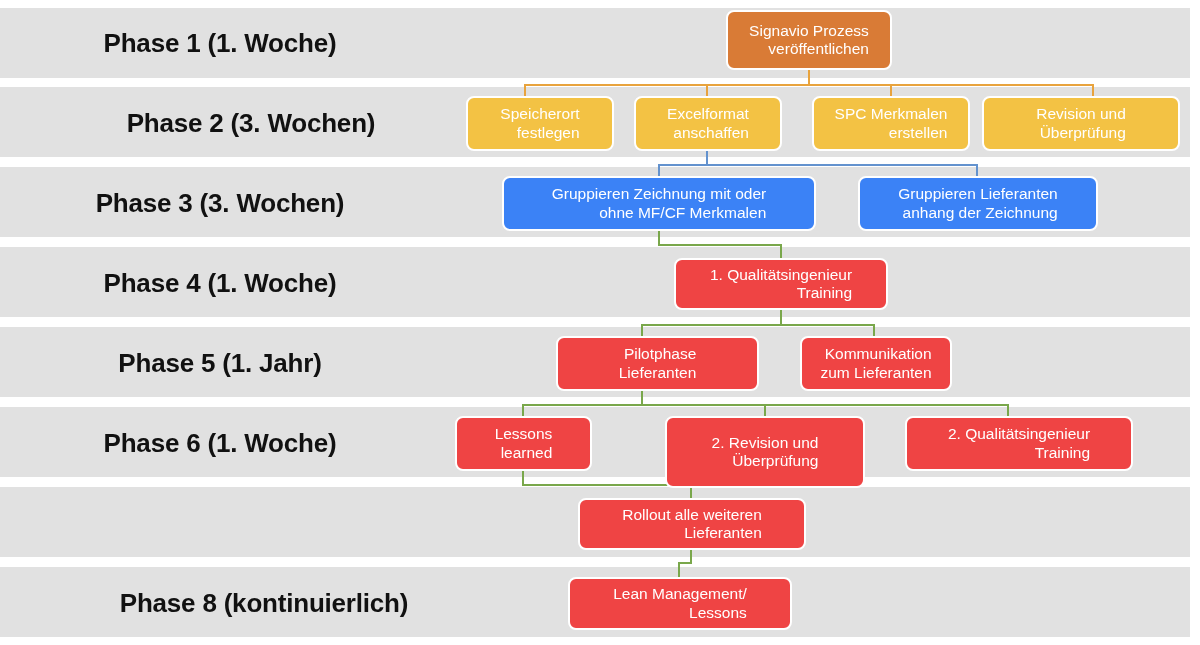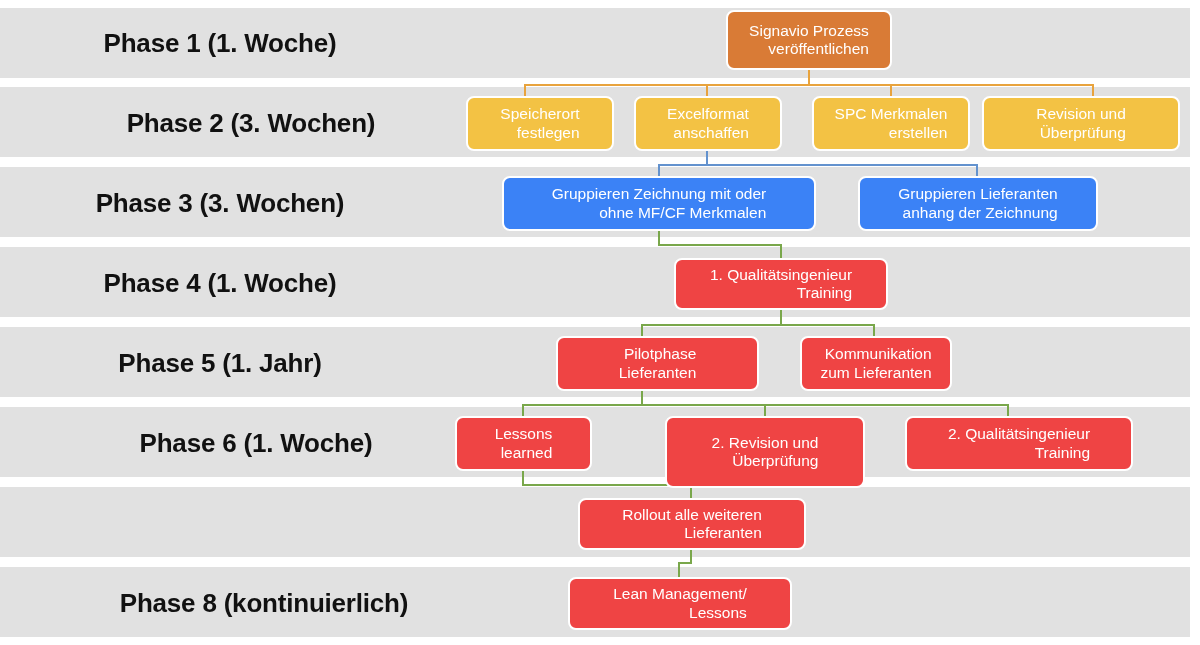--- a/index.html
+++ b/index.html
@@ -78,21 +78,21 @@
   <div class="band" style="top:327px;height:70px;"></div>
   <div class="band" style="top:407px;height:70px;"></div>
   <div class="band" style="top:487px;height:70px;"></div>
   <div class="band" style="top:567px;height:70px;"></div>
 
   <div class="band-label" style="top:28px;">Phase 1 (1. Woche)</div>
   <div class="band-label" style="top:108px;padding-left:31px;">Phase 2 (3. Wochen)</div>
   <div class="band-label" style="top:188px;">Phase 3 (3. Wochen)</div>
   <div class="band-label" style="top:268px;">Phase 4 (1. Woche)</div>
   <div class="band-label" style="top:348px;">Phase 5 (1. Jahr)</div>
-  <div class="band-label" style="top:428px;margin-left:36px;">Phase 6 (1. Woche)</div>
+  <div class="band-label" style="top:428px;">Phase 6 (1. Woche)</div>
   <div class="band-label" style="top:588px;margin-left:44px;">Phase 8 (kontinuierlich)</div>
 
   <div class="conn v c-orange" style="left:808px; top:70px;  height:15px;"></div>
   <div class="conn h c-orange" style="left:524px; top:84px;  width:570px;"></div>
   <div class="conn v c-orange" style="left:524px; top:84px; height:12px;"></div>
   <div class="conn v c-orange" style="left:706px; top:84px; height:12px;"></div>
   <div class="conn v c-orange" style="left:890px; top:84px; height:12px;"></div>
   <div class="conn v c-orange" style="left:1092px;top:84px; height:12px;"></div>
 
   <div class="conn v c-blue" style="left:706px; top:150px; height:15px;"></div>

